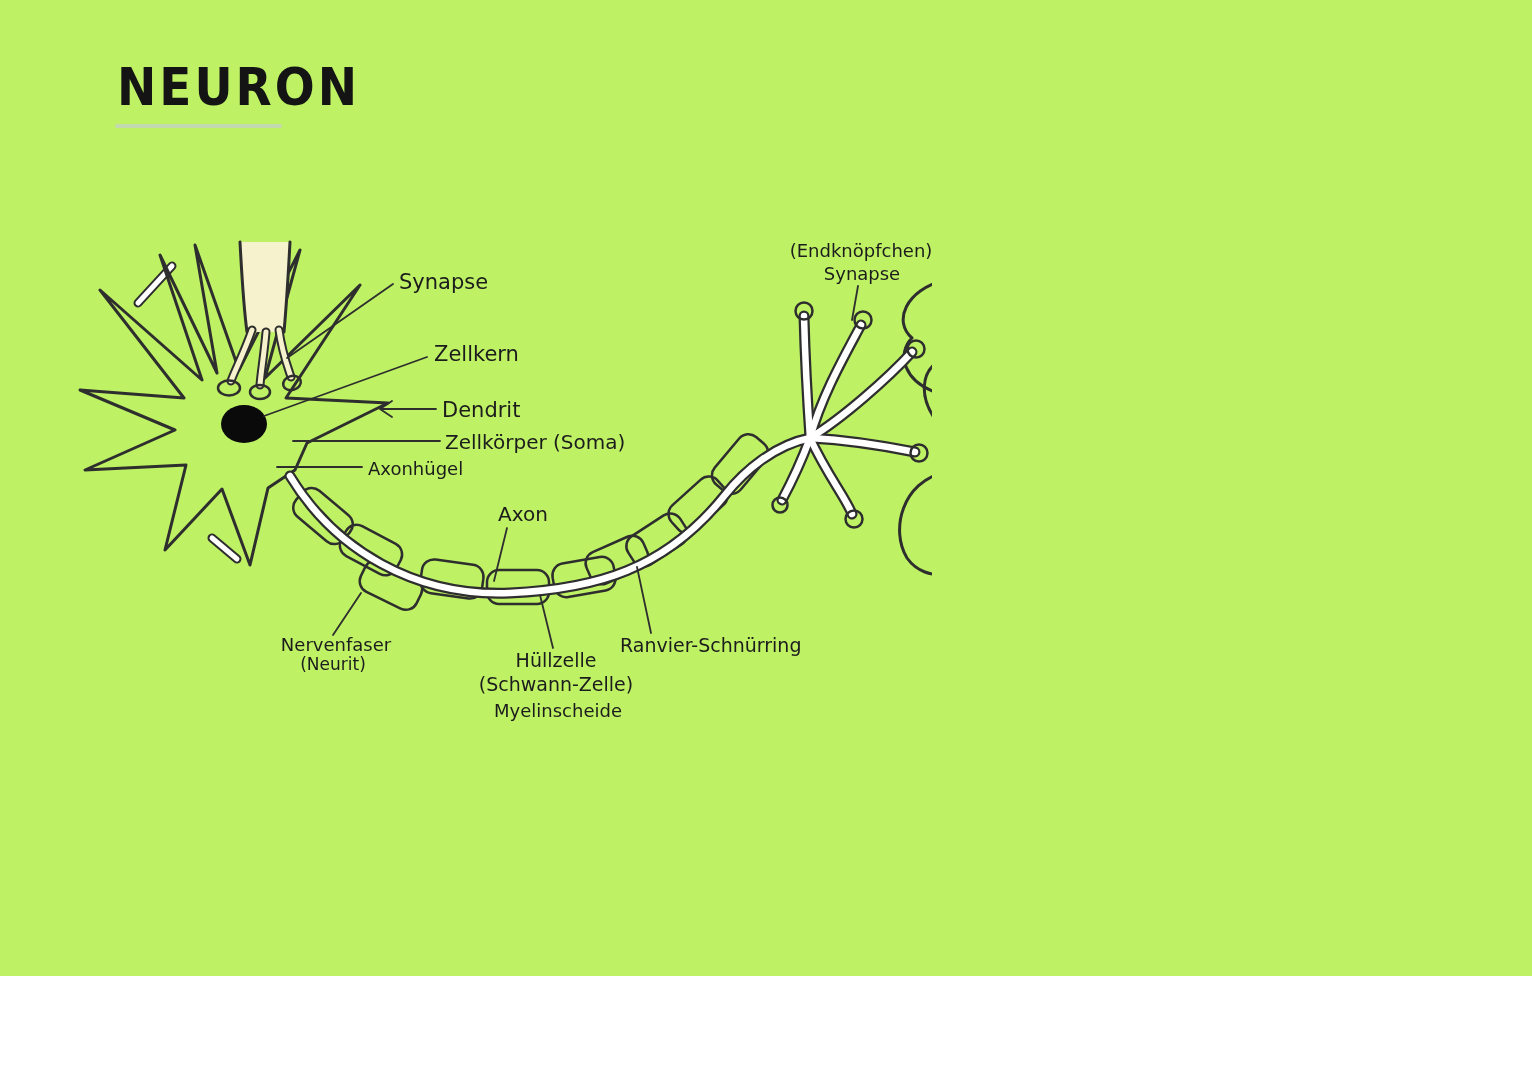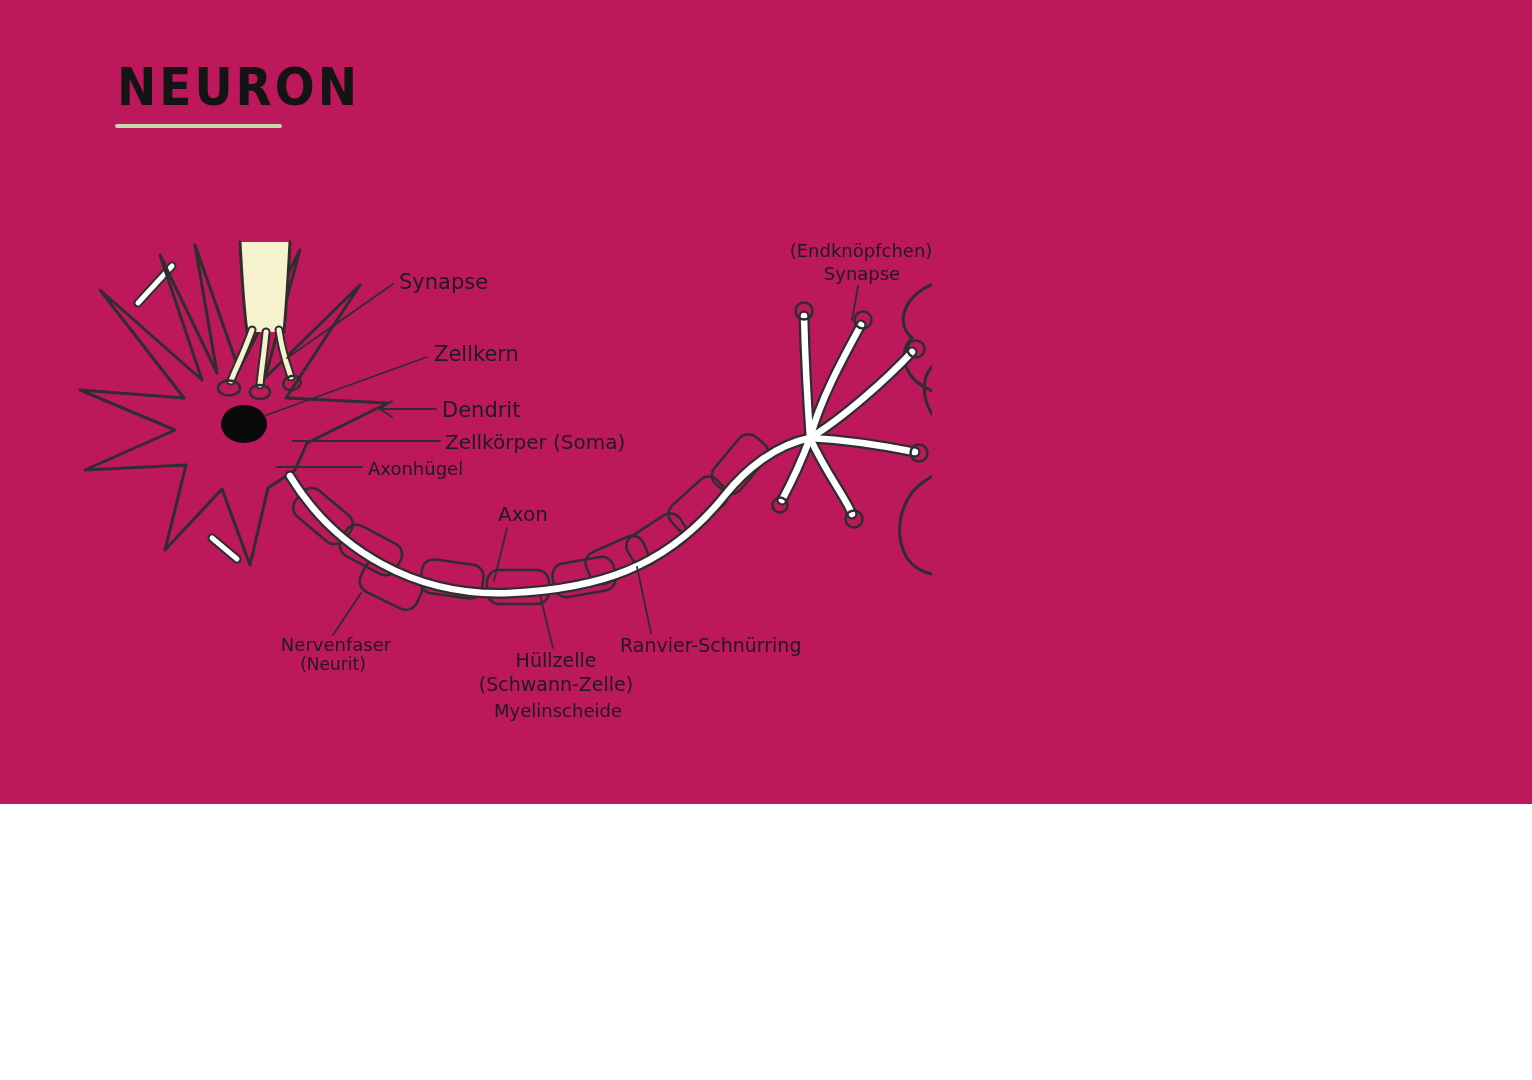--- a/index.html
+++ b/index.html
@@ -1,18 +1,18 @@
 <!DOCTYPE html>
 <html><head>
 <meta charset="utf-8">
 <style>
   html,body{margin:0;padding:0;}
   body{width:1532px;height:1080px;background:#ffffff;overflow:hidden;
        font-family:"DejaVu Sans",sans-serif;}
-  .page{position:relative;width:1532px;height:804px;background:#be185d;}
+  .page{position:relative;width:1532px;height:976px;background:#bef264;}
   .title{position:absolute;left:117px;top:60px;margin:0;
          font-size:47px;font-weight:800;letter-spacing:3px;color:#141414;
          font-family:"DejaVu Sans",sans-serif;transform:scaleY(1.08);}
   .title-underline{position:absolute;left:115px;top:124px;width:167px;height:4px;
          background:#c3d9ae;border-radius:2px;}
   svg.diagram{position:absolute;left:0;top:0;width:1532px;height:1080px;}
   .ink{stroke:#2e2e2e;fill:none;stroke-linecap:round;stroke-linejoin:round;}
   .tube-core{stroke:#ffffff;fill:none;stroke-linecap:round;stroke-linejoin:round;}
   .leader{stroke:#2e2e2e;stroke-width:1.8;fill:none;stroke-linecap:round;}
   text.lbl{fill:#1c1c1c;font-family:"DejaVu Sans",sans-serif;}

